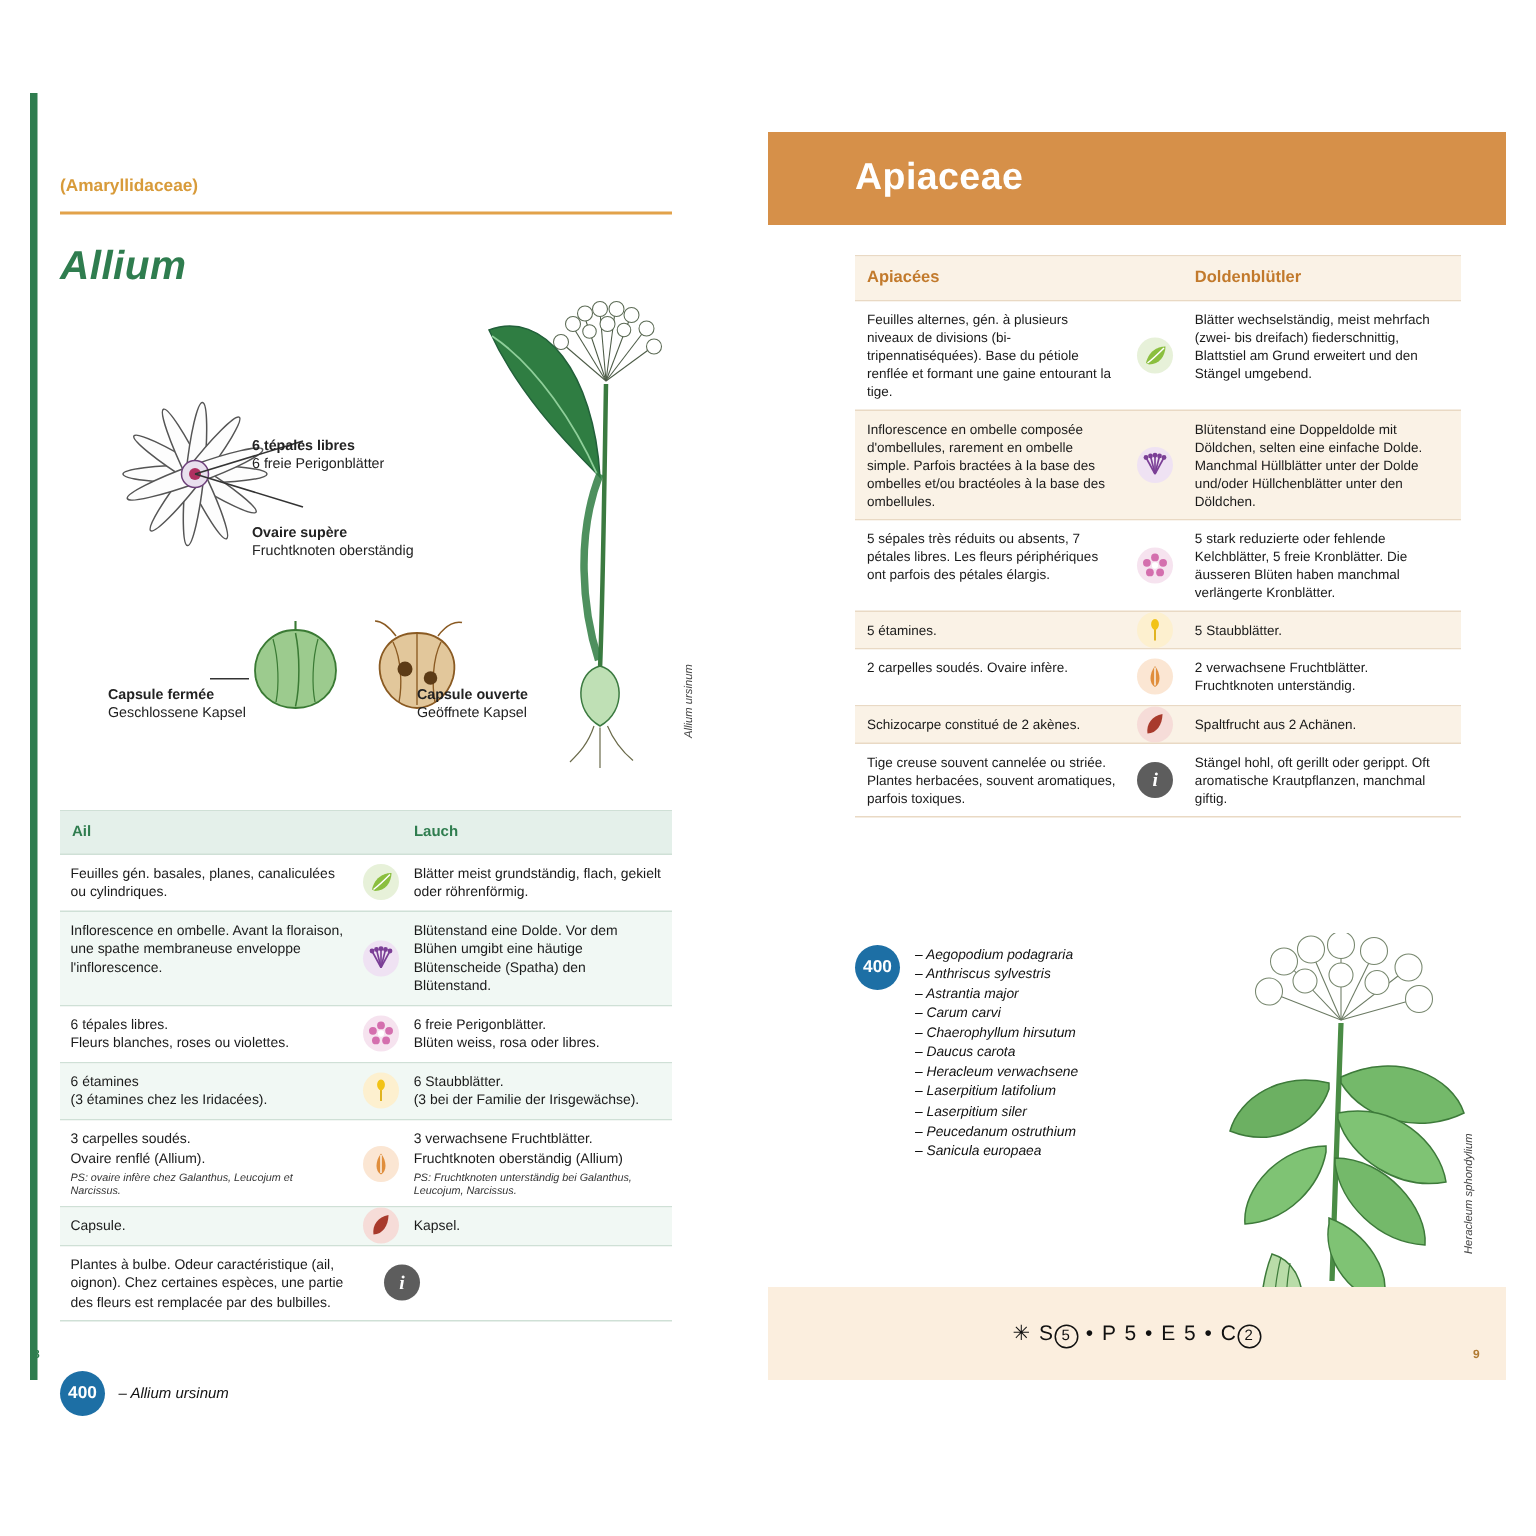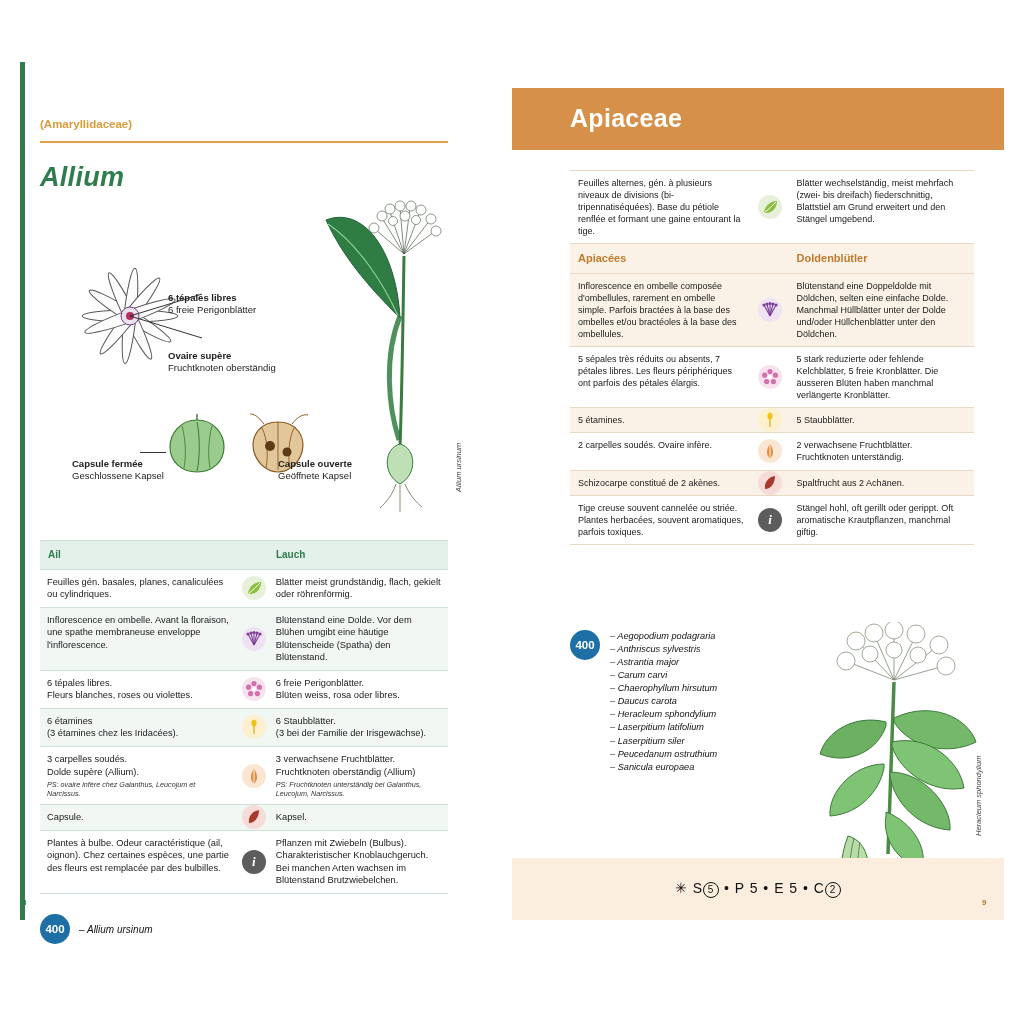--- a/index.html
+++ b/index.html
@@ -308,21 +308,21 @@
         </div>
         <div class="td-de">
           <span>6 Staubblätter.</span><br>
           <span>(3 bei der Familie der Irisgewächse).</span>
         </div>
       </div>
 
       <div class="tr plain">
         <div class="td-fr">
           <span>3 carpelles soudés.</span><br>
-          <span>Dolde supère (Allium).</span>
+          <span>Ovaire renflé (Allium).</span>
           <span class="ps it">PS: ovaire infère chez Galanthus, Leucojum et Narcissus.</span>
         </div>
         <div class="td-ic">
           <span class="ico" style="background:#fbe6d3">
             <svg width="18" height="18" viewBox="0 0 18 18">
                 <path d="M9 16 C5 14 5 7 9 2 C13 7 13 14 9 16 Z" fill="#e08e3c"></path>
                 <path d="M9 3 L9 15" stroke="#fff" stroke-width=".9"></path>
               </svg>
           </span>
         </div>
@@ -343,56 +343,55 @@
           </span>
         </div>
         <div class="td-de">Kapsel.</div>
       </div>
 
       <div class="tr plain">
         <div class="td-fr">Plantes à bulbe. Odeur caractéristique (ail, oignon). Chez certaines espèces, une partie des fleurs est remplacée par des bulbilles.</div>
         <div class="td-ic">
           <span class="ico" style="background:#5d5d5d;color:#fff;font-style:italic;font-weight:bold;font-size:13px;font-family:'Liberation Serif',serif;">i</span>
         </div>
-        <div class="td-de">Pflanzen mit Zwiebeln (Bulbus). Charakteristischer Knoblauchgeruch. Bei manchen Arten wachsen im Blütenstand Brutzwiebelchen.</div>
       </div>
     </div>
 
     <div class="badge-row">
       <div class="badge">400</div>
       <div class="badge-txt it">– Allium ursinum</div>
     </div>
 
     <div class="pageno-left">8</div>
   </div>
 
   <div class="page-right">
     <div class="hdr"></div>
     <div class="hdr-title">Apiaceae</div>
 
     <div class="pr-inner">
       <div class="rtbl">
+
+        <div class="rtr head">
+          <div class="td2-fr">Apiacées</div>
+          <div class="td2-ic"></div>
+          <div class="td2-de">Doldenblütler</div>
+        </div>
 
         <div class="rtr plain">
           <div class="td2-fr">Feuilles alternes, gén. à plusieurs niveaux de divisions (bi-tripennatiséquées). Base du pétiole renflée et formant une gaine entourant la tige.</div>
           <div class="td2-ic">
             <span class="ico" style="background:#e7f1d9">
               <svg width="18" height="18" viewBox="0 0 18 18">
                   <path d="M3 14 C5 5 12 3 16 3 C16 9 12 15 5 15 Z" fill="#8bbf3f"></path>
                   <path d="M4 14 C8 11 12 7 15 4" stroke="#fff" stroke-width="1" fill="none"></path>
                 </svg>
             </span>
           </div>
           <div class="td2-de">Blätter wechselständig, meist mehrfach (zwei- bis dreifach) fiederschnittig, Blattstiel am Grund erweitert und den Stängel umgebend.</div>
-        </div>
-
-        <div class="rtr head">
-          <div class="td2-fr">Apiacées</div>
-          <div class="td2-ic"></div>
-          <div class="td2-de">Doldenblütler</div>
         </div>
 
         <div class="rtr alt">
           <div class="td2-fr">Inflorescence en ombelle composée d'ombellules, rarement en ombelle simple. Parfois bractées à la base des ombelles et/ou bractéoles à la base des ombellules.</div>
           <div class="td2-ic">
             <span class="ico" style="background:#efe2f3">
               <svg width="18" height="18" viewBox="0 0 18 18">
                   <g stroke="#7b3f96" stroke-width="1.1">
                     <path d="M9 15 L3 4"></path>
                     <path d="M9 15 L6 3"></path>
@@ -482,21 +481,21 @@
 
     <div class="sp-block">
       <div class="badge">400</div>
       <div class="sp-list">
         <div>– Aegopodium podagraria</div>
         <div>– Anthriscus sylvestris</div>
         <div>– Astrantia major</div>
         <div>– Carum carvi</div>
         <div>– Chaerophyllum hirsutum</div>
         <div>– Daucus carota</div>
-        <div>– Heracleum sphondylium</div>
+        <div>– Heracleum verwachsene</div>
         <div>– Laserpitium latifolium</div>
         <div>– Laserpitium siler</div>
         <div>– Peucedanum ostruthium</div>
         <div>– Sanicula europaea</div>
       </div>
     </div>
 
     <div class="plant-art">
       <svg width="200" height="300" viewBox="0 0 200 300">
 

